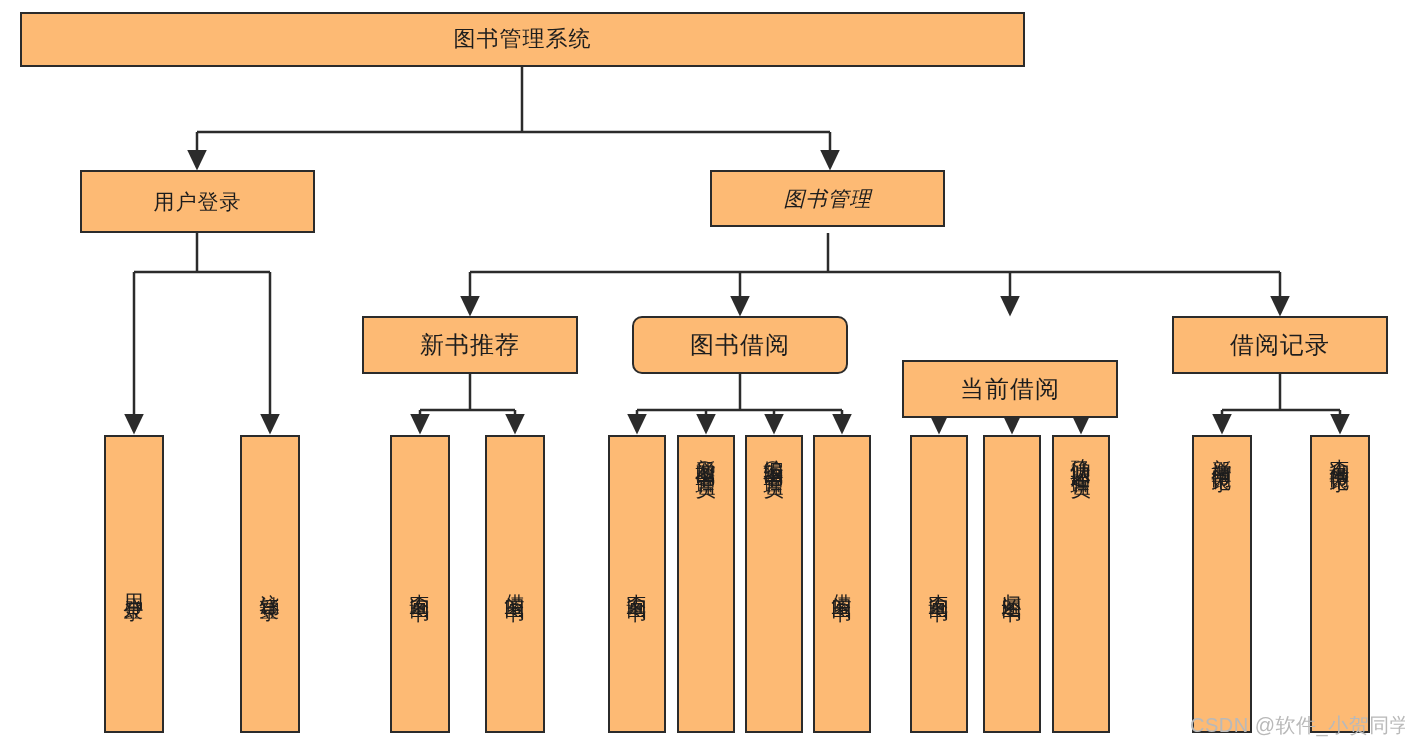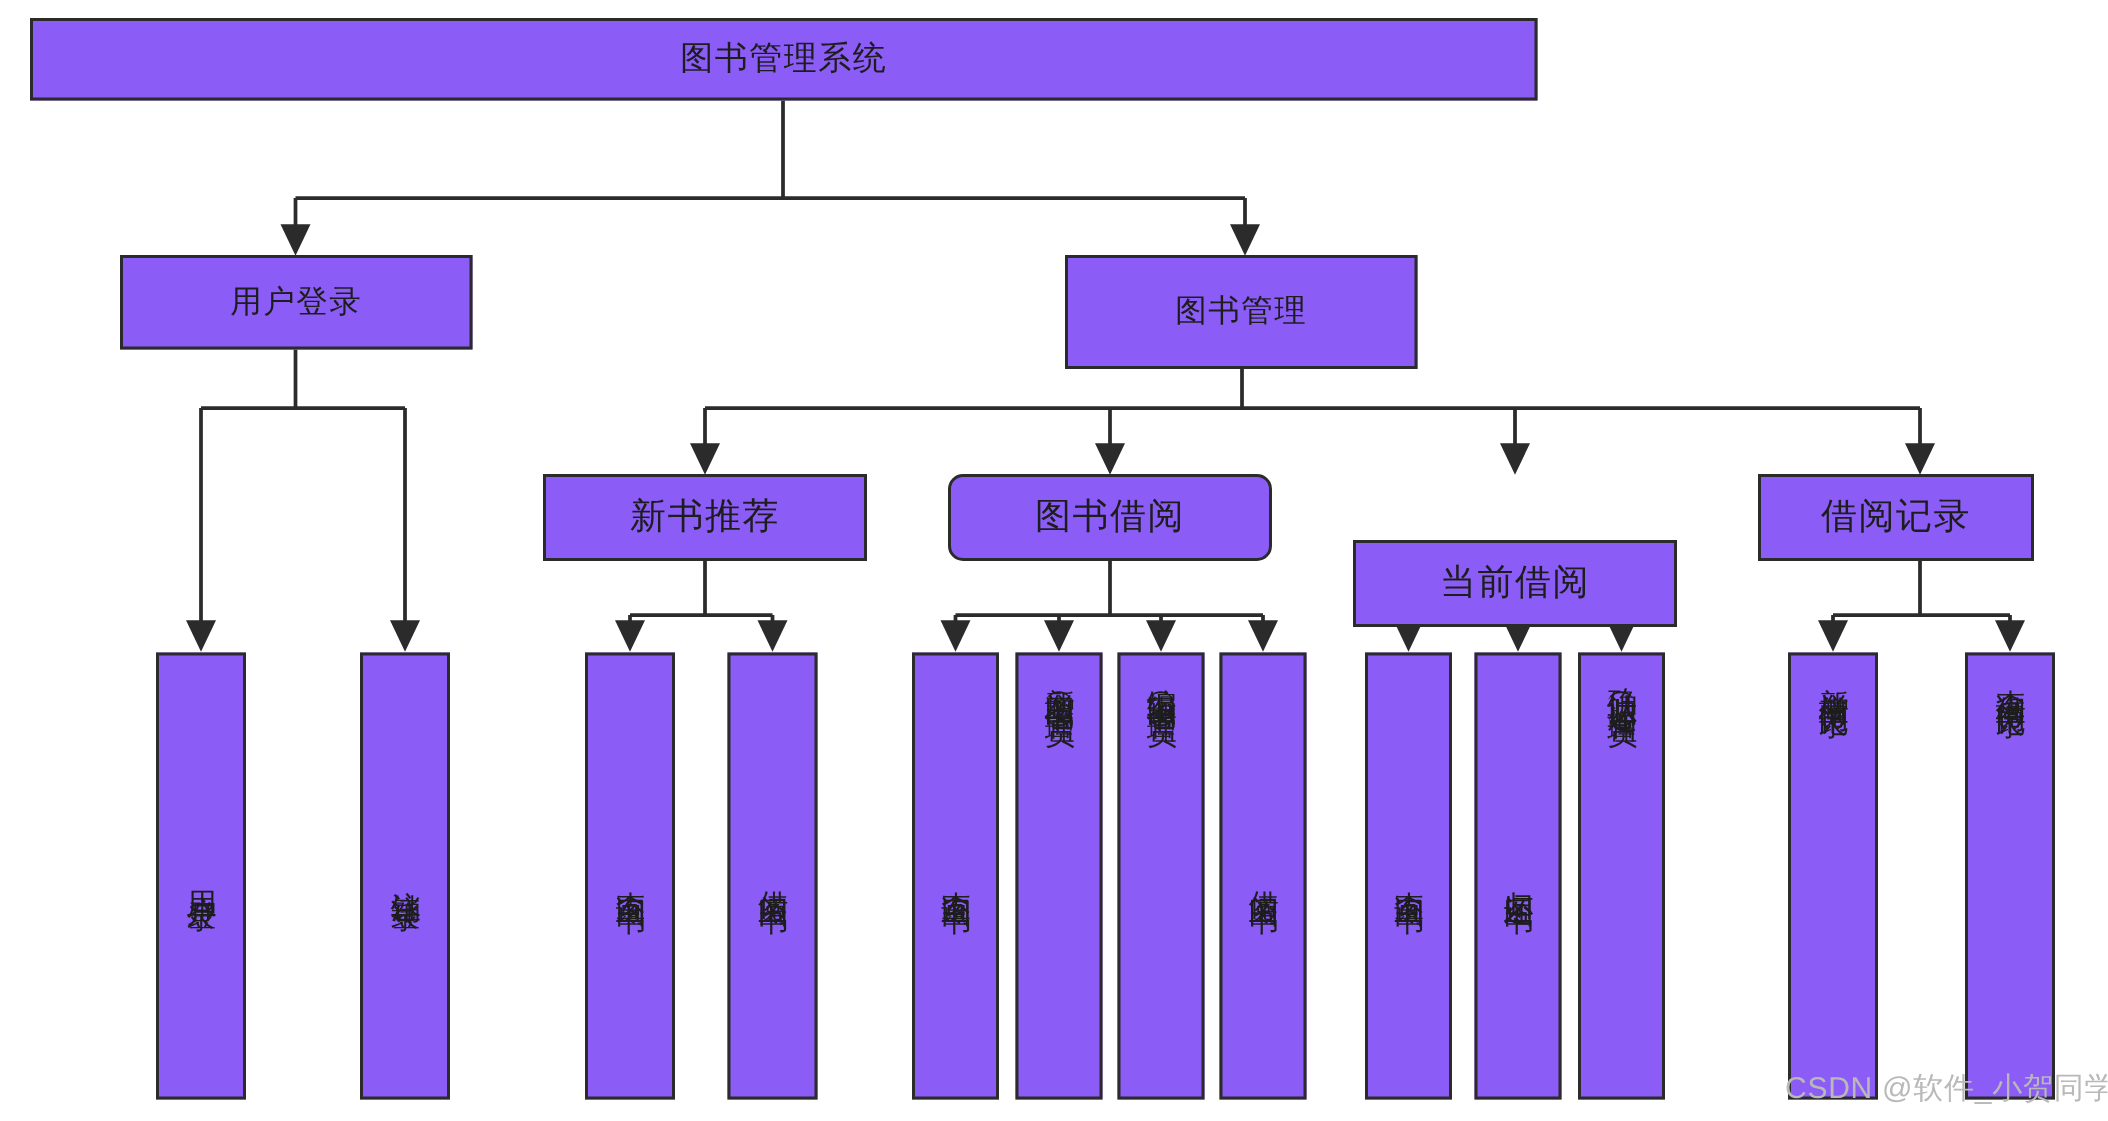--- a/index.html
+++ b/index.html
@@ -9,21 +9,21 @@
     font-family:"Liberation Sans","DejaVu Sans",sans-serif;
     overflow:hidden;
     position:relative;
   }
   #stage{position:absolute;left:0;top:0;width:1405px;height:747px;}
   #svg-layer{position:absolute;left:0;top:0;width:1405px;height:747px;}
 
   .node{
     position:absolute;
     box-sizing:border-box;
-    background:#8b5cf6;
+    background:#fdba74;
     border:2.5px solid #2b2b2b;
     display:flex;
     align-items:center;
     justify-content:center;
     color:#1d1d1d;
     z-index:3;
   }
   .node-label{
     font-size:21px;
     line-height:1.1;
@@ -118,33 +118,33 @@
     </g>
   </svg>
 
   <div id="nodes">
       <div class="node level1" style="left: 20px; top: 12px; width: 1005px; height: 55px;">
         <span class="node-label">图书管理系统</span>
       </div>
       <div class="node level2" style="left: 80px; top: 170px; width: 235px; height: 63px;">
         <span class="node-label">用户登录</span>
       </div>
-      <div class="node level2" style="left: 710px; top: 170px; width: 235px; height: 76px;">
+      <div class="node level2" style="left: 710px; top: 170px; width: 235px; height: 57px; font-style: italic;">
         <span class="node-label">图书管理</span>
       </div>
       <div class="node level3" style="left: 362px; top: 316px; width: 216px; height: 58px;">
         <span class="node-label">新书推荐</span>
       </div>
       <div class="node level3" style="left: 632px; top: 316px; width: 216px; height: 58px; border-radius: 10px;">
         <span class="node-label">图书借阅</span>
       </div>
       <div class="node level3" style="left: 902px; top: 316px; width: 216px; height: 58px; margin-top: 44px;">
         <span class="node-label">当前借阅</span>
       </div>
-      <div class="node level3" style="left: 1172px; top: 316px; width: 184px; height: 58px;">
+      <div class="node level3" style="left: 1172px; top: 316px; width: 216px; height: 58px;">
         <span class="node-label">借阅记录</span>
       </div>
       <div class="node level4 leaf centered" style="left: 104px; top: 435px; width: 60px; height: 298px;">
         <span class="node-label">用户登录</span>
       </div>
       <div class="node level4 leaf centered" style="left: 240px; top: 435px; width: 60px; height: 298px;">
         <span class="node-label">注销登录</span>
       </div>
       <div class="node level4 leaf centered" style="left: 390px; top: 435px; width: 60px; height: 298px;">
         <span class="node-label">查询图书</span>

